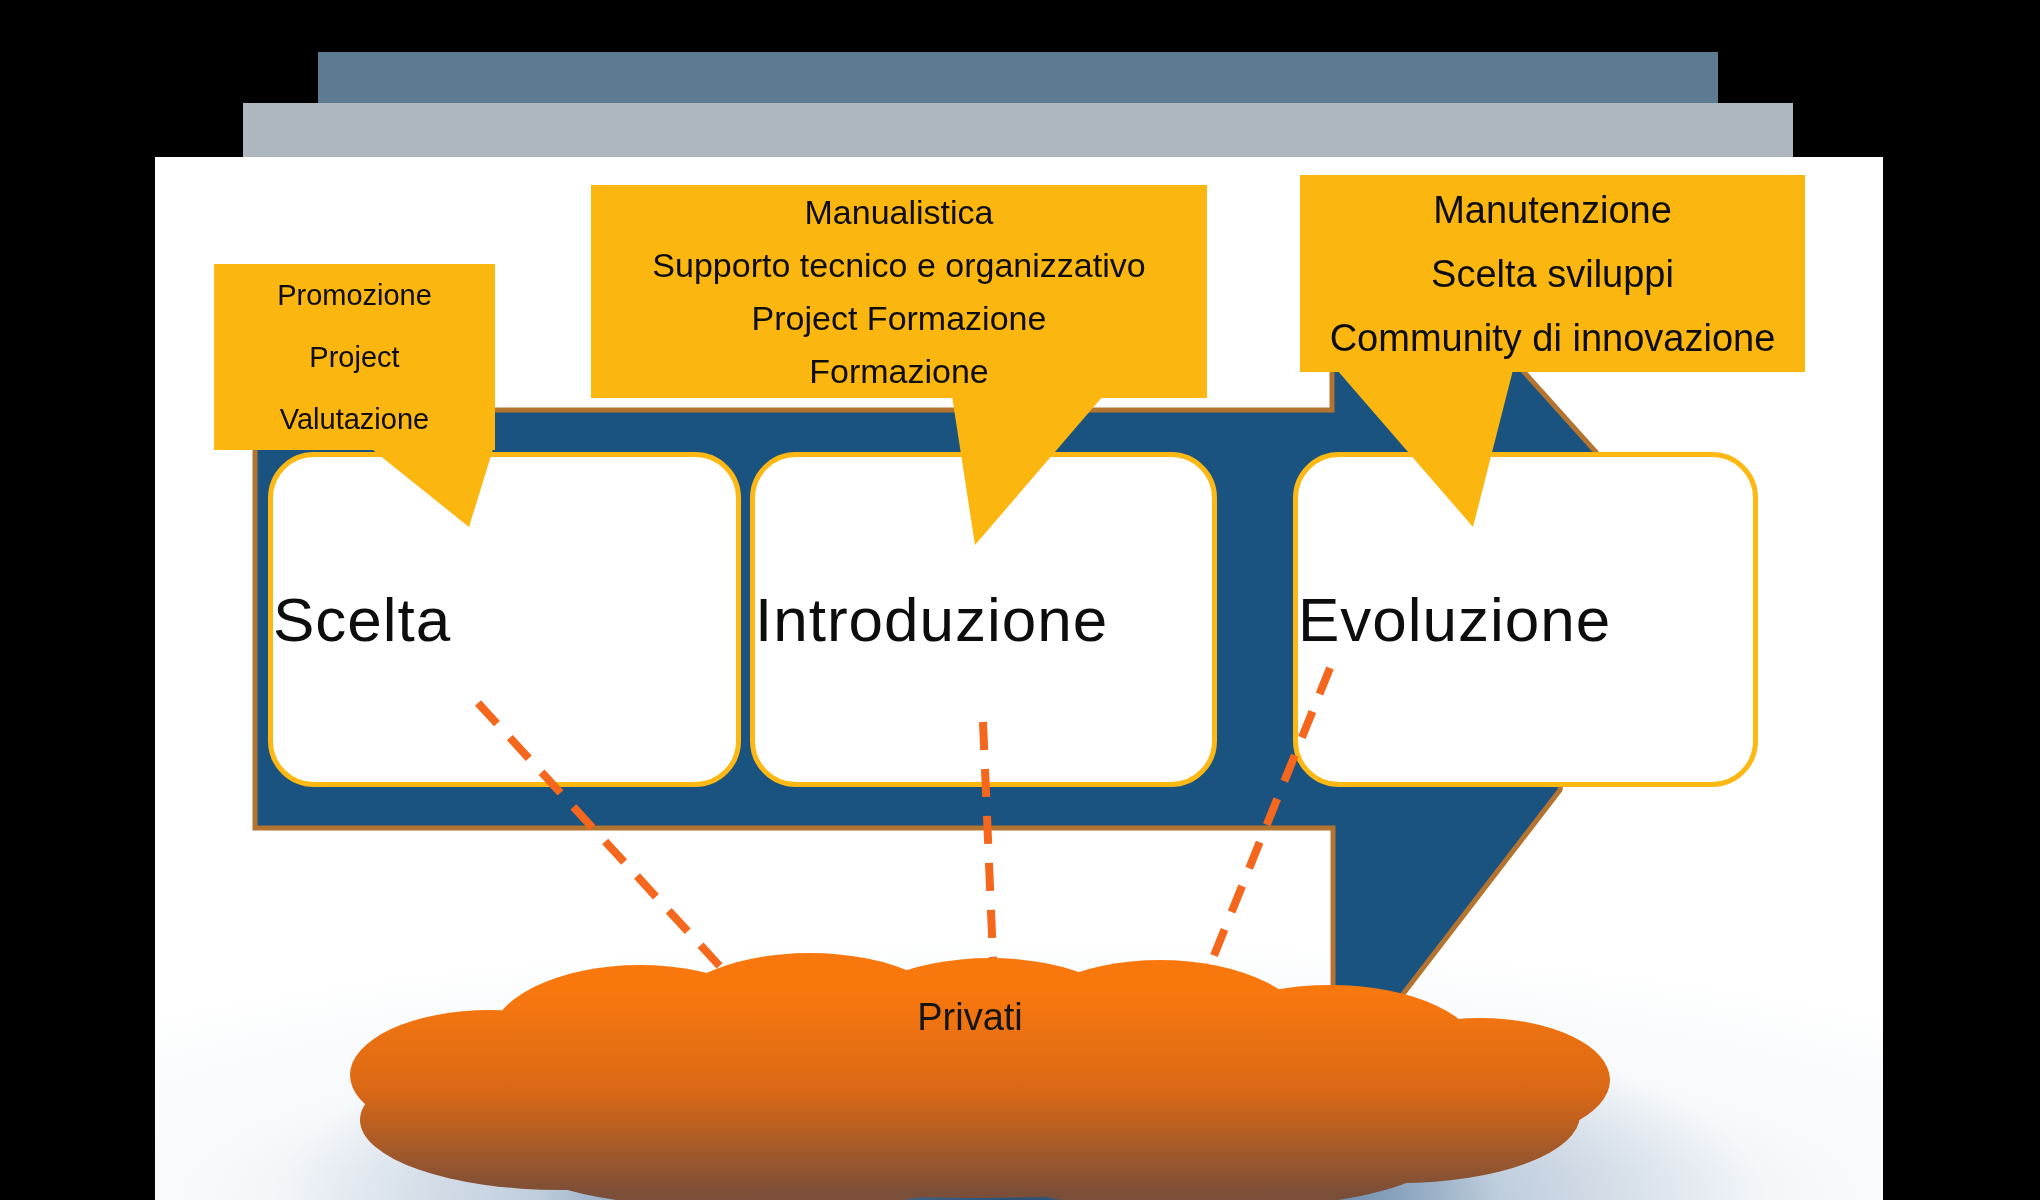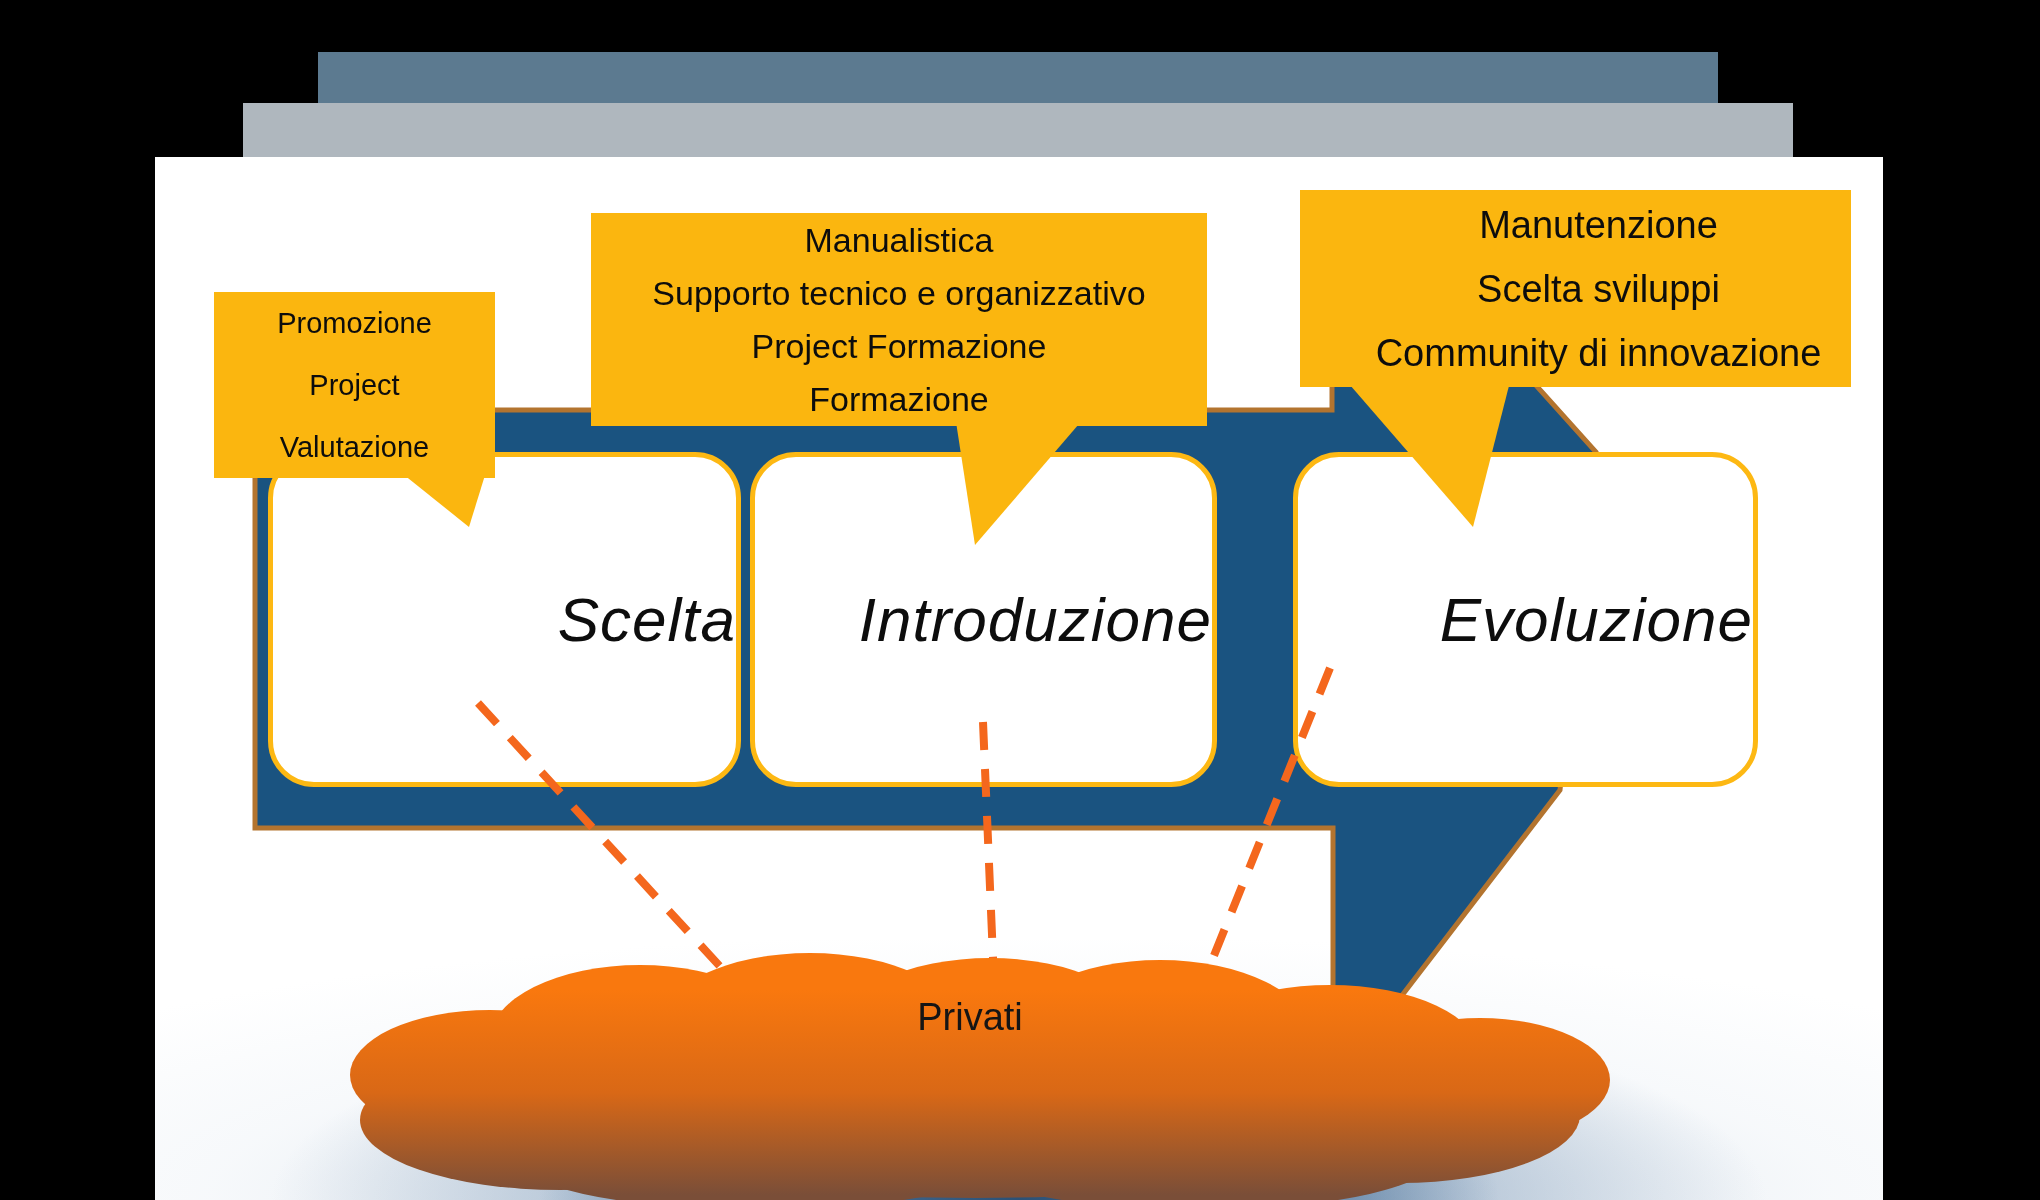--- a/index.html
+++ b/index.html
@@ -15,31 +15,31 @@
     background:
       radial-gradient(ellipse 480px 200px at 50% 100%, rgba(38,77,115,.95) 0%, rgba(62,104,146,.85) 45%, rgba(98,135,170,0) 100%),
       radial-gradient(ellipse 880px 250px at 50% 100%, rgba(90,125,160,.78) 0%, rgba(140,165,192,.5) 50%, rgba(210,222,233,0) 85%),
       radial-gradient(ellipse 1350px 290px at 50% 100%, rgba(170,190,210,.55) 0%, rgba(225,233,241,.28) 60%, rgba(255,255,255,0) 92%);}
   svg.layer{position:absolute;left:0;top:0;width:2040px;height:1200px;}
   .layer-bg{z-index:2;}
   .layer-mid{z-index:4;}
   .layer-cloud{z-index:6;}
   
   .stagebox{background:#fff;border:5px solid #FDB813;border-radius:46px;z-index:3;
-            display:flex;align-items:center;justify-content:flex-end;font-style:italic;}
+            display:flex;align-items:center;justify-content:flex-start;}
   .stagebox .lbl{font-size:62px;letter-spacing:1px;color:#0d0d0d;}
   .box-scelta{left:268px;top:452px;width:463px;height:325px;}
   .box-intro {left:750px;top:452px;width:457px;height:325px;}
   .box-evo   {left:1285px;top:452px;width:455px;height:325px;margin-left:8px;}
   
   .callout{background:#FBB60F;z-index:5;display:flex;flex-direction:column;
-           align-items:center;justify-content:center;text-align:center;color:#0d0d0d;margin-top:28px;}
+           align-items:center;justify-content:center;text-align:center;color:#0d0d0d;}
   .c1{left:214px;top:264px;width:281px;height:186px;font-size:29px;line-height:62px;}
   .c2{left:591px;top:185px;width:616px;height:213px;font-size:34px;line-height:53px;}
-  .c3{left:1300px;top:162px;width:505px;height:197px;font-size:38px;line-height:64px;padding-left:46px;}
+  .c3{left:1300px;top:175px;width:505px;height:197px;font-size:38px;line-height:64px;}
   
   .privati{left:820px;top:992px;width:300px;height:50px;line-height:50px;z-index:7;
            text-align:center;font-size:38px;color:#151515;}
 </style>
 </head>
 <body>
 
 <div class="stage">
 
   <div class="abs bar-back"></div>

